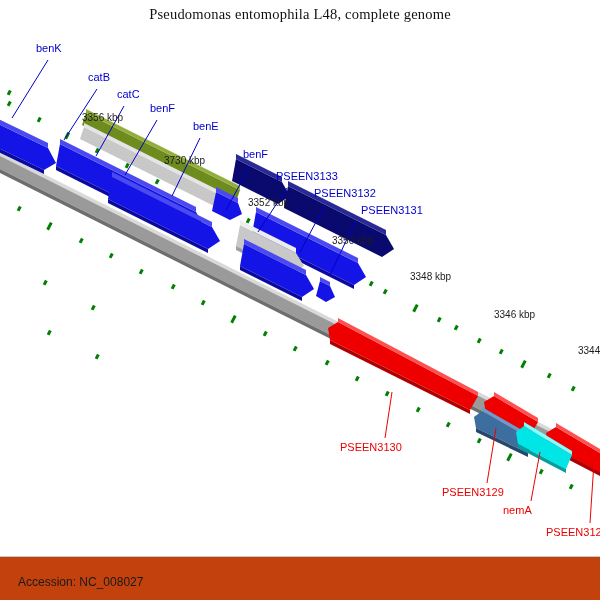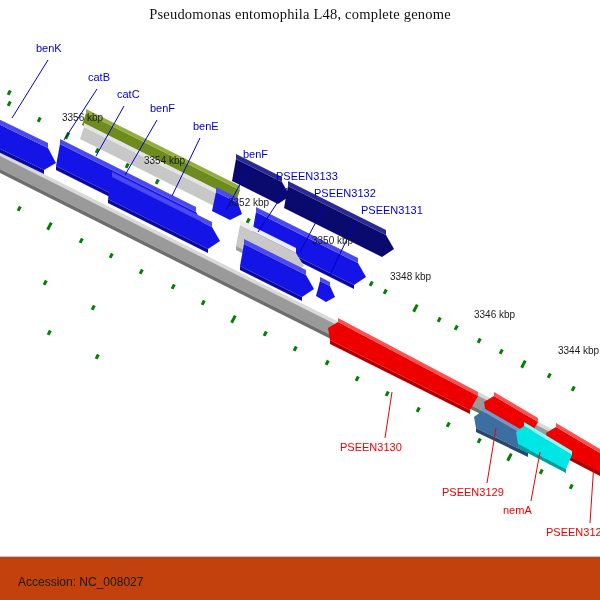--- a/index.html
+++ b/index.html
@@ -41,20 +41,21 @@
     line-height:11px;
   }
   .lbl.fwd{color:#0000CC;}
   .lbl.rev{color:#EE0000;}
   .rul{
     position:absolute;
     font-size:10px;
     color:#1c1c1c;
     white-space:nowrap;
     line-height:10px;
+    margin-left:20px;
   }
   svg{display:block;}
 </style>
 </head>
 <body>
 
 <div id="stage">
 
   <div id="title">Pseudomonas entomophila L48, complete genome</div>
 
@@ -266,21 +267,21 @@
     <div class="lbl fwd" style="left:276px;top:171px">PSEEN3133</div>
     <div class="lbl fwd" style="left:314px;top:188px">PSEEN3132</div>
     <div class="lbl fwd" style="left:361px;top:205px">PSEEN3131</div>
 
     <div class="lbl rev" style="left:340px;top:442px">PSEEN3130</div>
     <div class="lbl rev" style="left:442px;top:487px">PSEEN3129</div>
     <div class="lbl rev" style="left:503px;top:505px">nemA</div>
     <div class="lbl rev" style="left:546px;top:527px">PSEEN3127</div>
 
     <div class="rul" style="left:62px;top:113px">3356 kbp</div>
-    <div class="rul" style="left:144px;top:156px">3354 kbp</div>
+    <div class="rul" style="left:144px;top:156px">3730 kbp</div>
     <div class="rul" style="left:228px;top:198px">3352 kbp</div>
     <div class="rul" style="left:312px;top:236px">3350 kbp</div>
     <div class="rul" style="left:390px;top:272px">3348 kbp</div>
     <div class="rul" style="left:474px;top:310px">3346 kbp</div>
     <div class="rul" style="left:558px;top:346px">3344 kbp</div>
   </div>
 
   <div id="footer">
     <div id="acc">Accession: NC_008027</div>
   </div>

